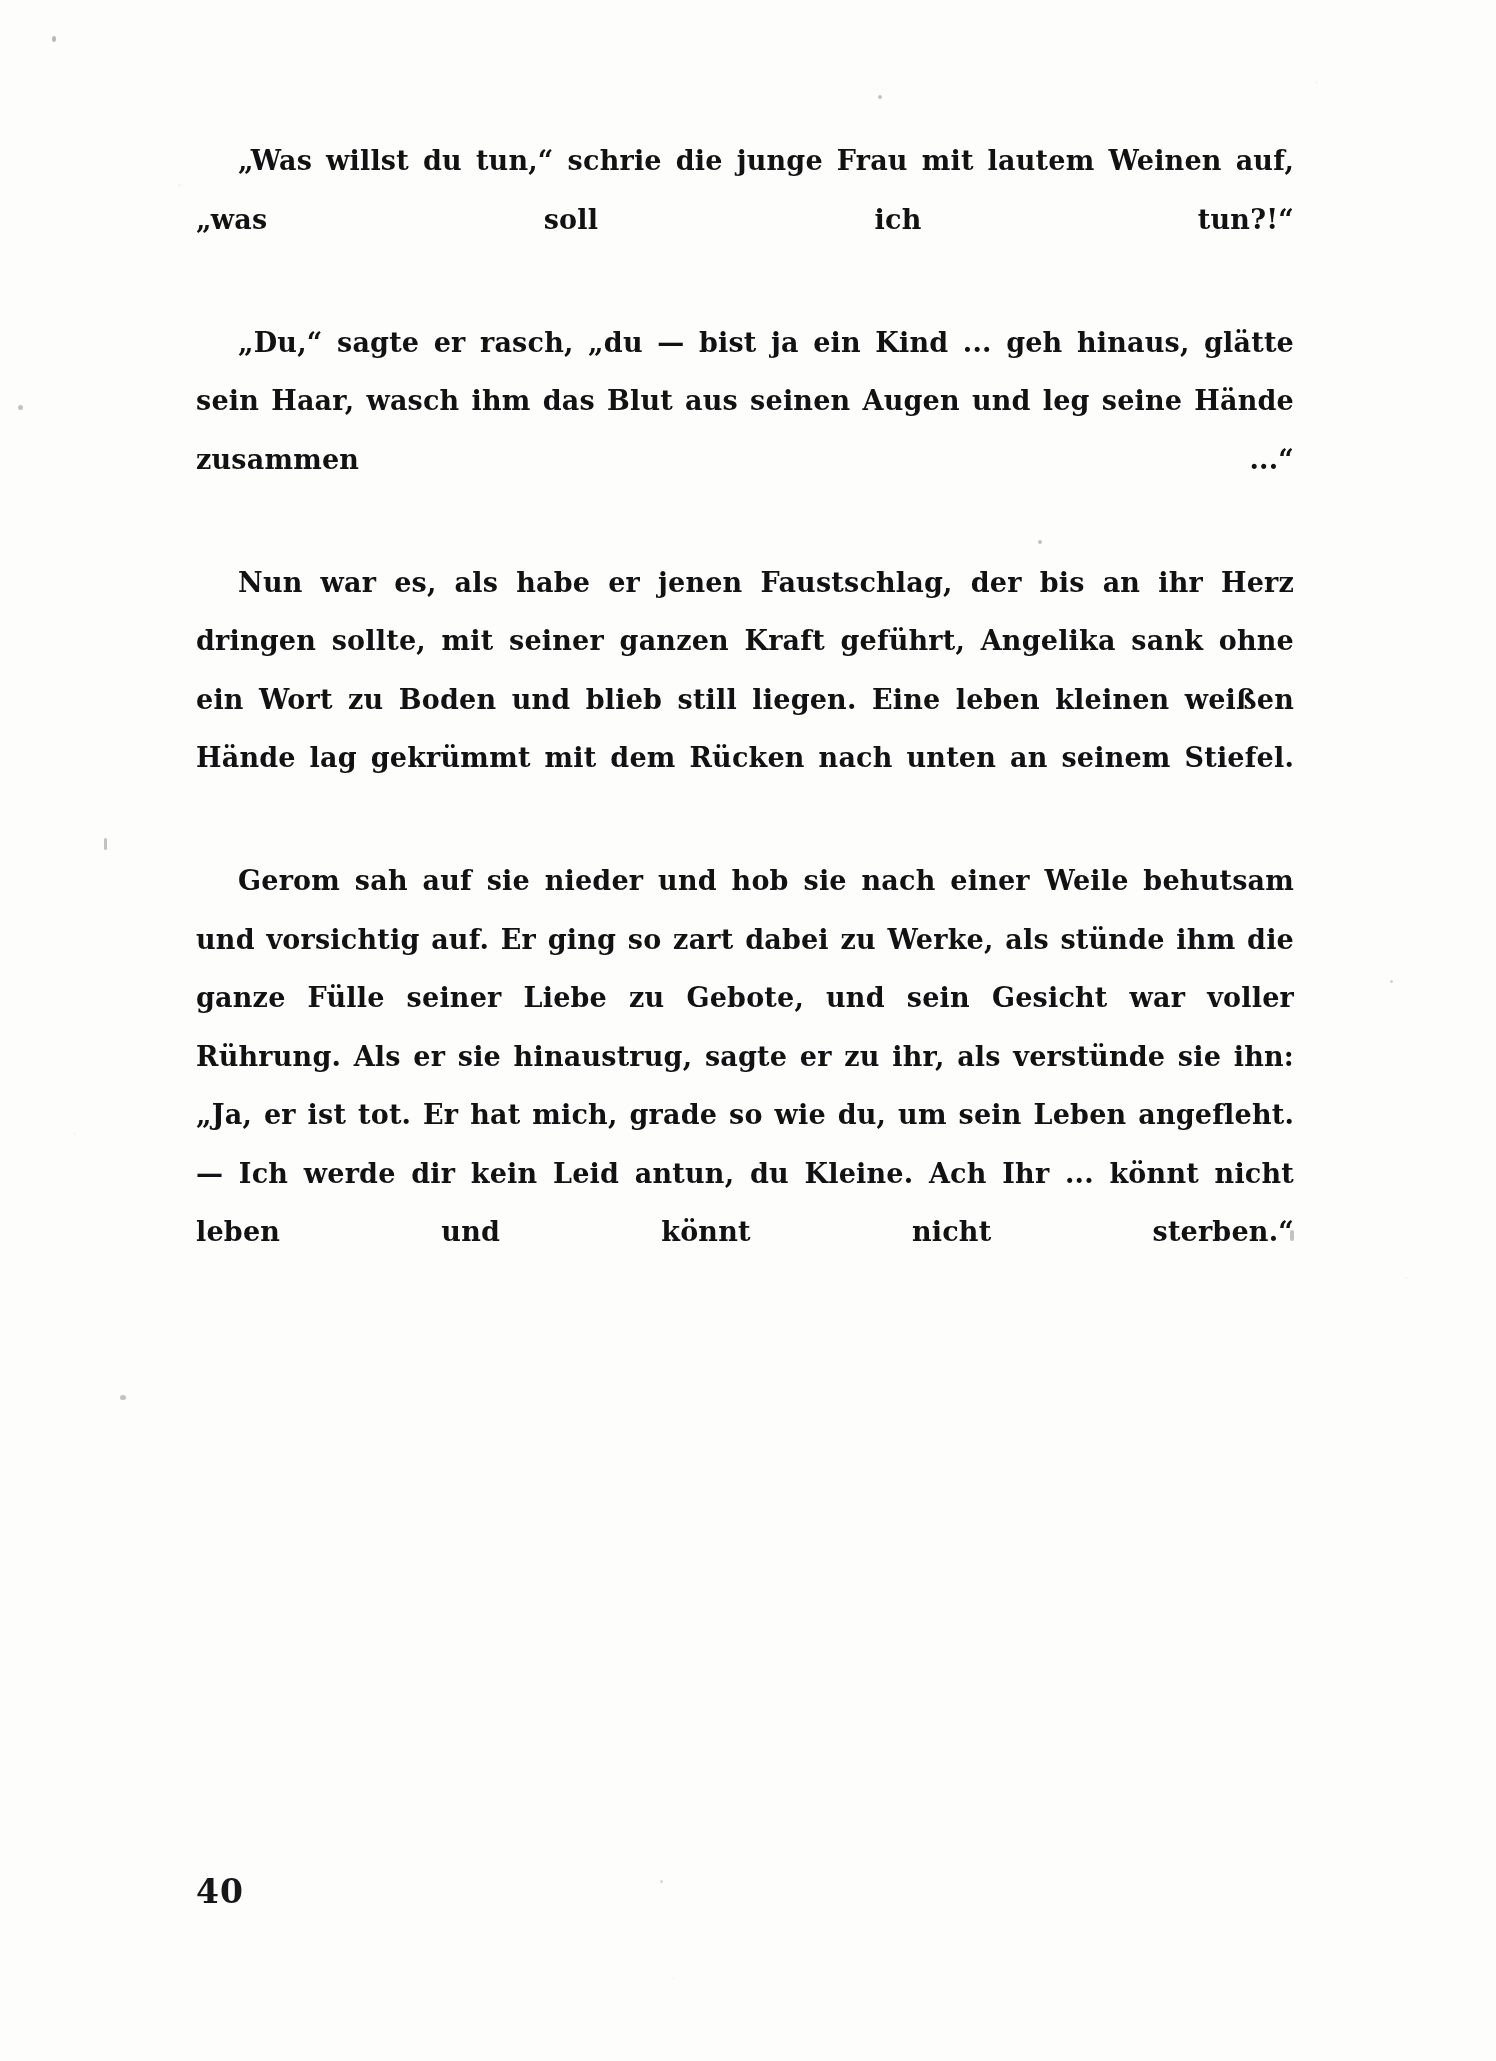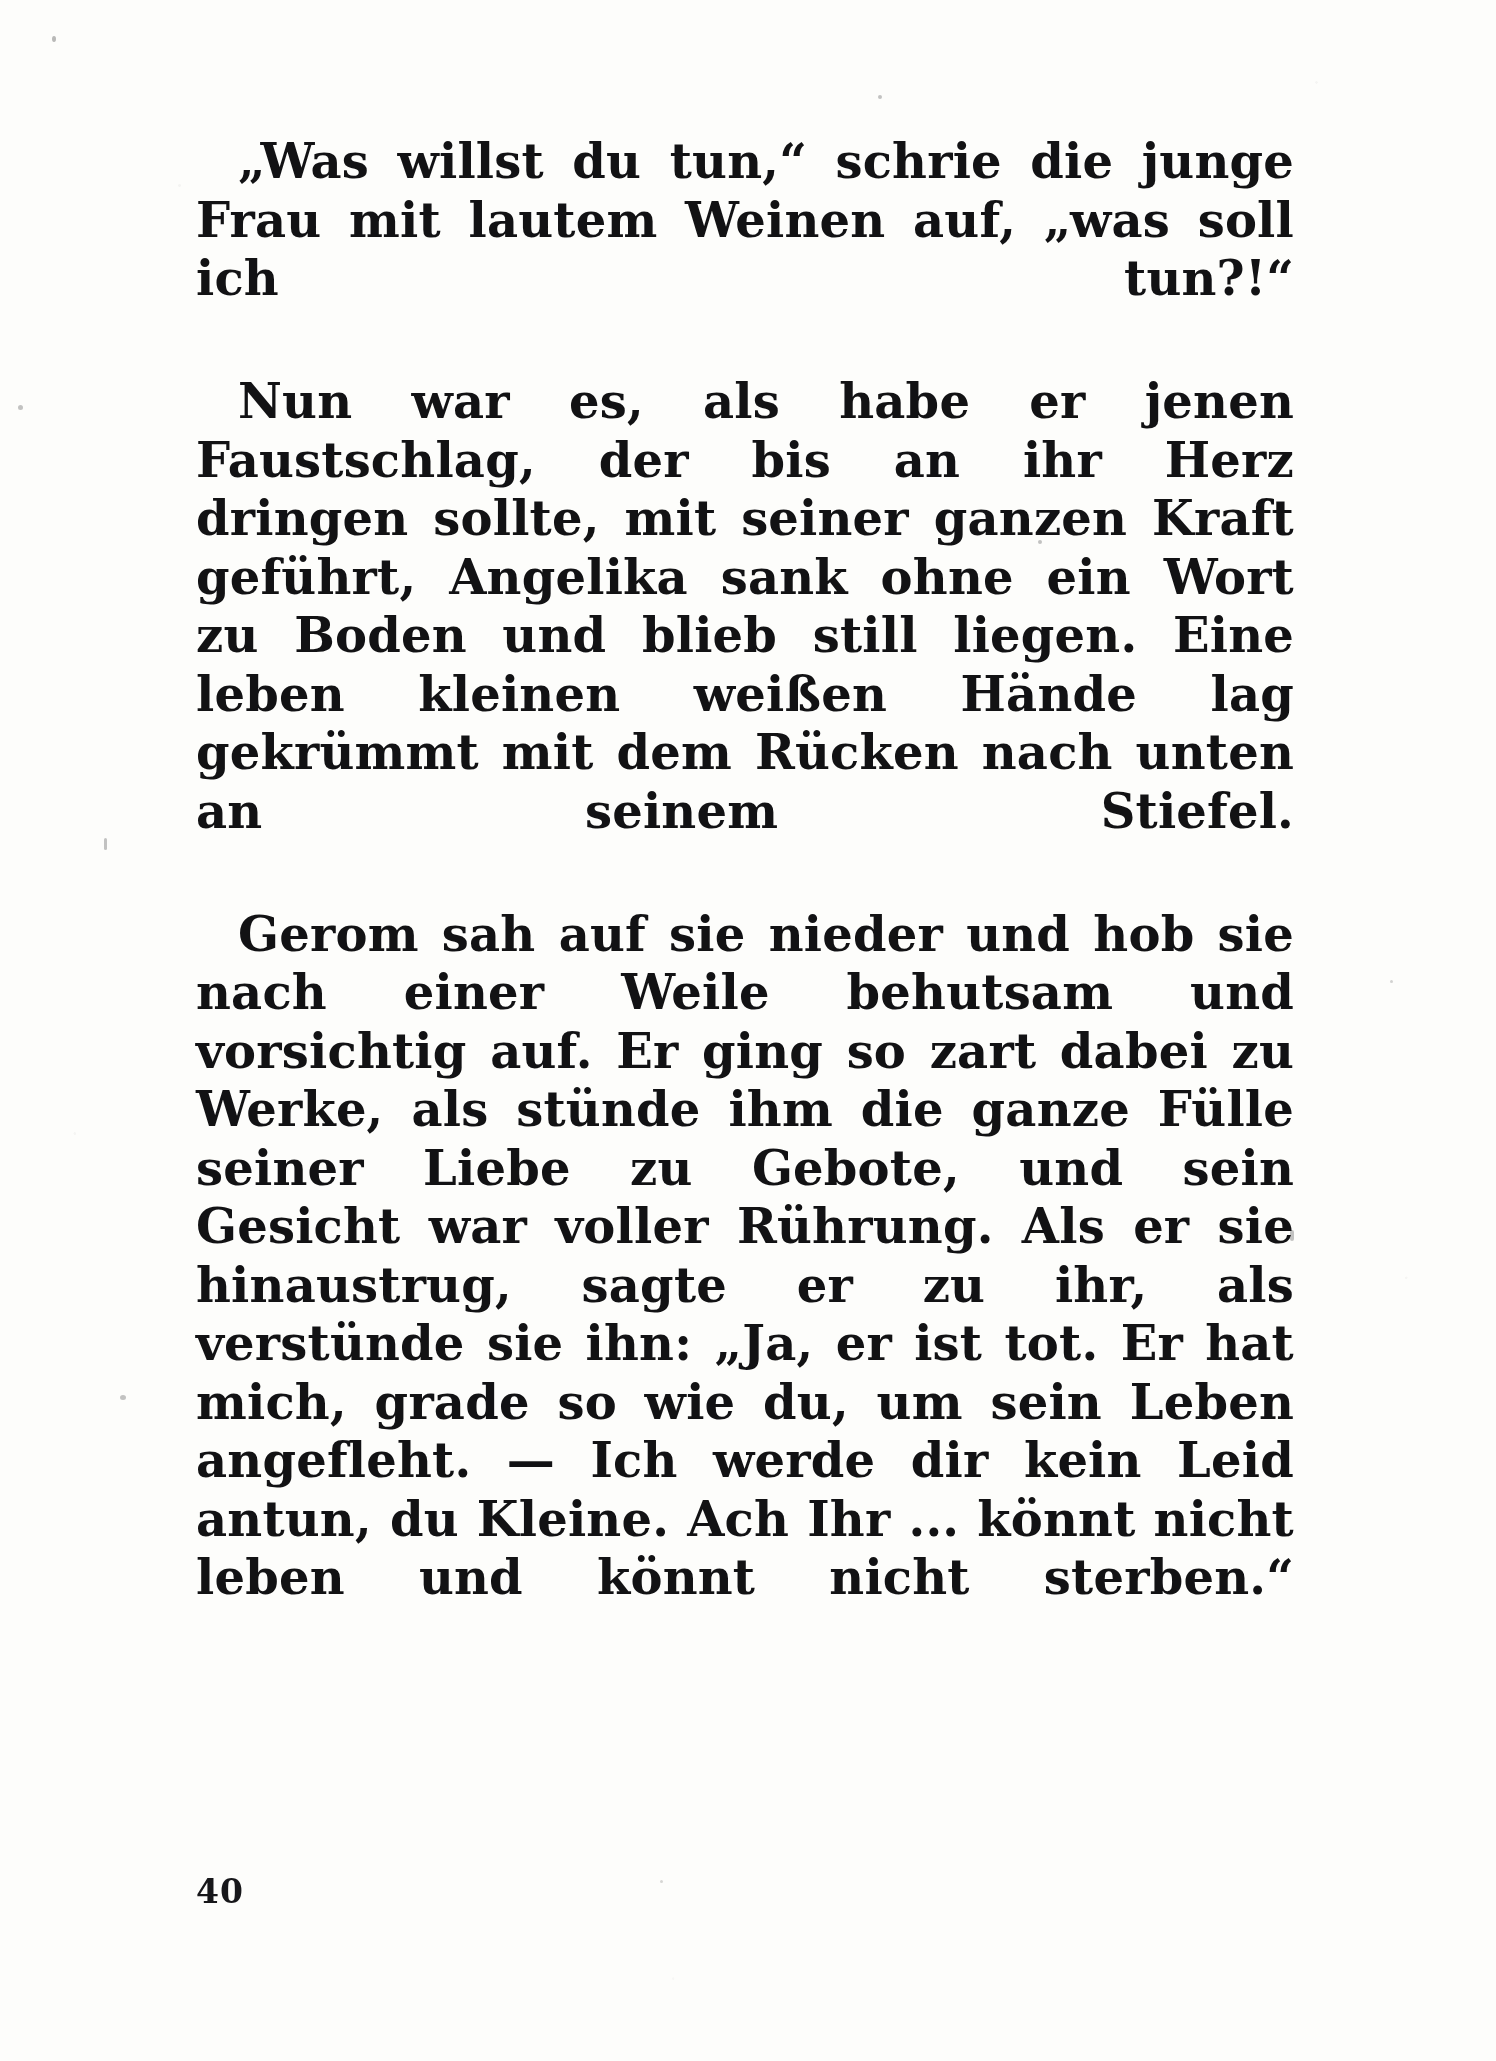--- a/index.html
+++ b/index.html
@@ -30,21 +30,21 @@
 
   .text-block {
     position: absolute;
     left: 196px;
     top: 132px;
     width: 1098px;
   }
 
   .para {
     margin: 0 0 6px 0;
-    font-size: 48px;
+    font-size: 27px;
     line-height: 58.5px;
     color: #121214;
     text-align: justify;
     text-indent: 42px;
     letter-spacing: 0.2px;
     word-spacing: 1px;
     font-weight: 600;
     font-family: "DejaVu Serif", serif;
     font-variant: normal;
   }
@@ -96,19 +96,20 @@
   <div class="speck s4"></div>
   <div class="speck s5"></div>
   <div class="speck s6"></div>
   <div class="speck s7"></div>
   <div class="speck s8"></div>
   <div class="speck s9"></div>
   <div class="speck s10"></div>
 
   <div class="text-block">
     <p class="para">„Was willst du tun,“ schrie die junge Frau mit lautem Weinen auf, „was soll ich tun?!“</p>
+    <p class="para">„Du,“ sagte er rasch, „du — bist ja ein Kind ... geh hinaus, glätte sein Haar, wasch ihm das Blut aus seinen Augen und leg seine Hände zusammen ...“</p>
     <p class="para">Nun war es, als habe er jenen Faustschlag, der bis an ihr Herz dringen sollte, mit seiner ganzen Kraft geführt, Angelika sank ohne ein Wort zu Boden und blieb still liegen. Eine leben kleinen weißen Hände lag gekrümmt mit dem Rücken nach unten an seinem Stiefel.</p>
     <p class="para">Gerom sah auf sie nieder und hob sie nach einer Weile behutsam und vorsichtig auf. Er ging so zart dabei zu Werke, als stünde ihm die ganze Fülle seiner Liebe zu Gebote, und sein Gesicht war voller Rührung. Als er sie hinaustrug, sagte er zu ihr, als verstünde sie ihn: „Ja, er ist tot. Er hat mich, grade so wie du, um sein Leben angefleht. — Ich werde dir kein Leid antun, du Kleine. Ach Ihr ... könnt nicht leben und könnt nicht sterben.“</p>
   </div>
 
   <div class="folio">40</div>
 
 </div>
 
 </body></html>

